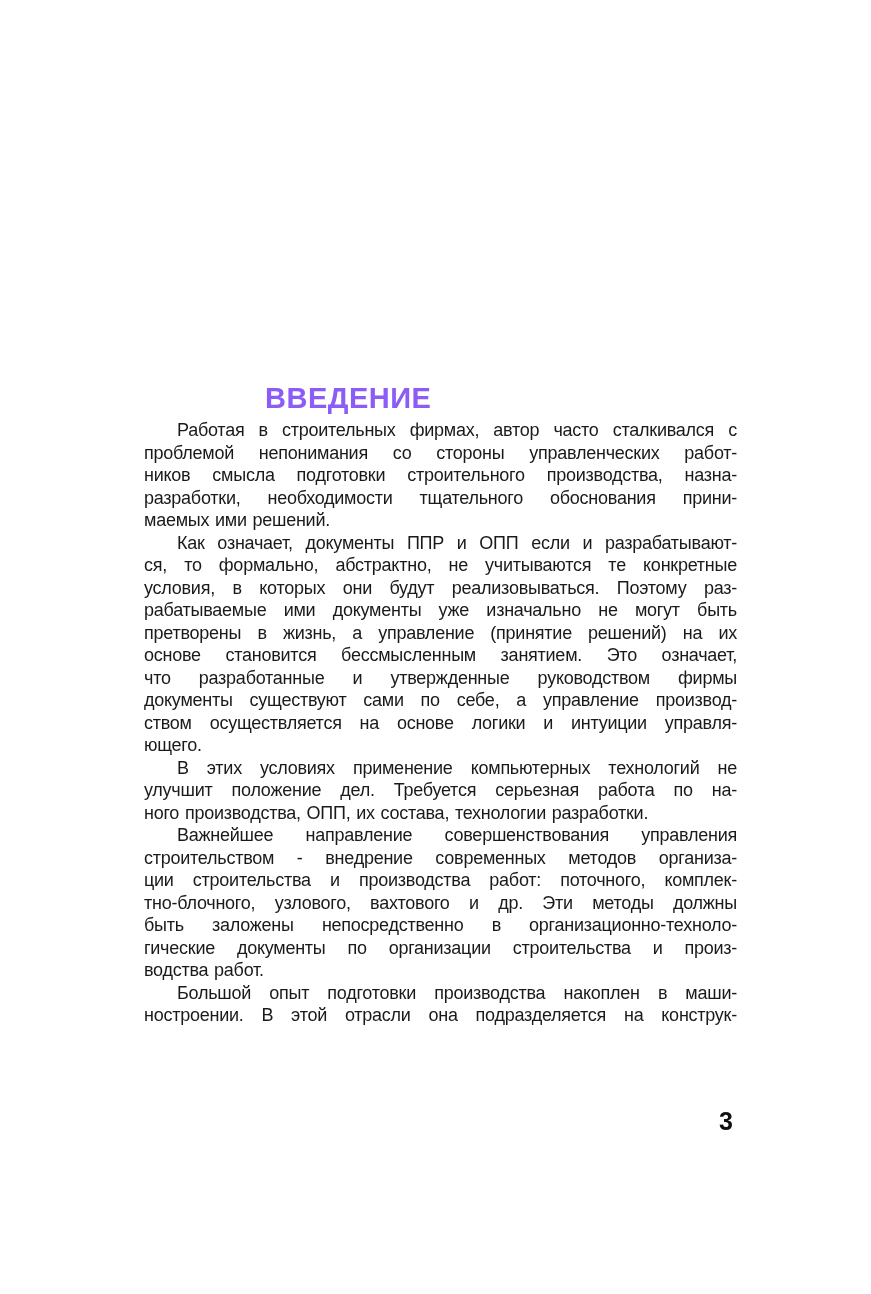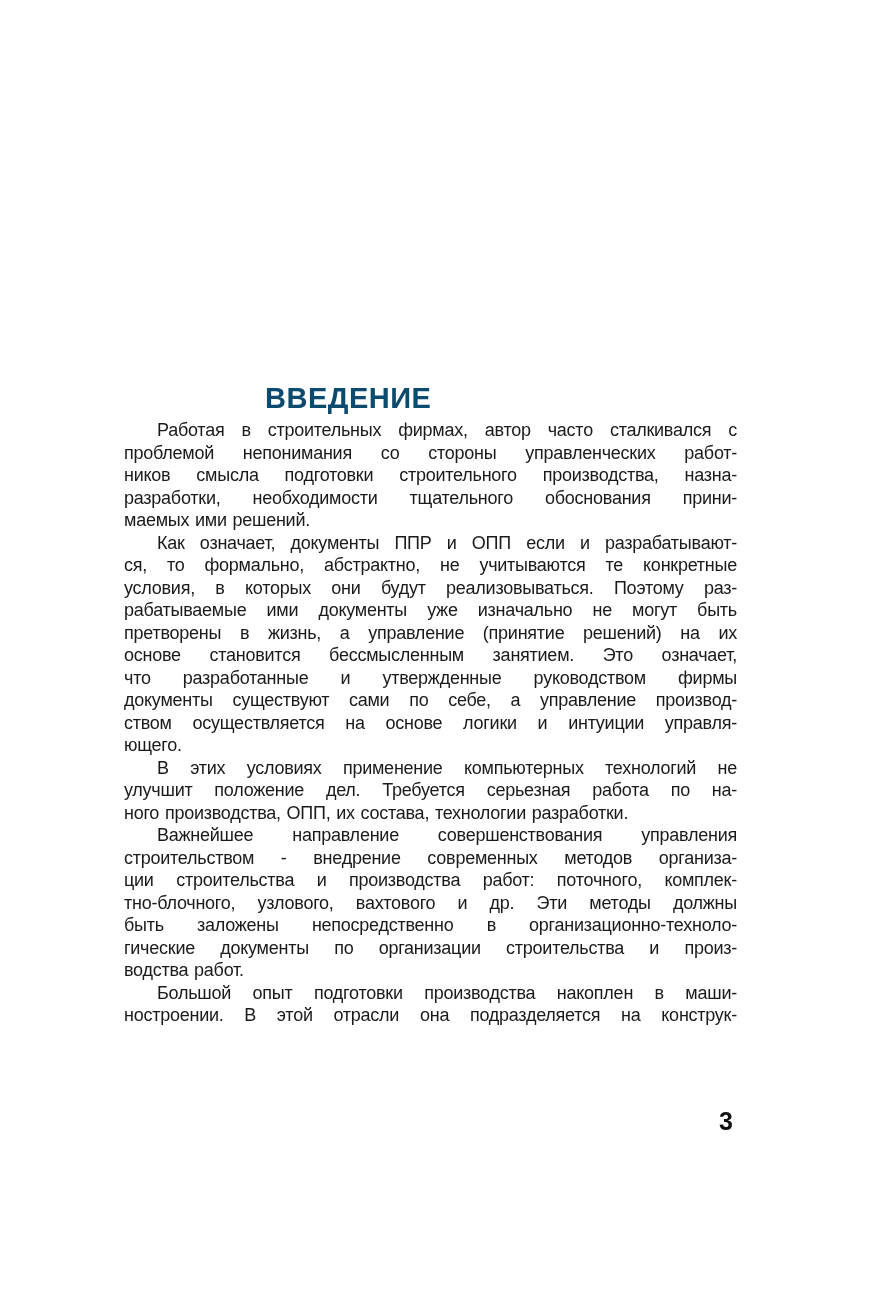--- a/index.html
+++ b/index.html
@@ -16,21 +16,21 @@
     color: #1a1a1a;
     overflow: hidden;
   }
   .chapter-title {
     position: absolute;
     left: 265px;
     top: 363px;
     font-size: 29px;
     font-weight: bold;
     letter-spacing: 0.5px;
-    color: #0c4a6e;
+    color: #8b5cf6;
     white-space: nowrap;
   }
   .text-column {
     position: absolute;
     left: 124px;
     top: 419px;
     width: 613px;
   }
   .paragraph {
     margin: 0;
@@ -39,20 +39,21 @@
   .para-line {
     font-size: 18px;
     line-height: 22.5px;
     letter-spacing: -0.25px;
     word-spacing: 1px;
     text-align: justify;
     text-align-last: justify;
     white-space: normal;
     overflow: hidden;
     height: 22.5px;
+    margin-left: 20px;
   }
   .para-line.first-line {
     text-indent: 33px;
   }
   .para-line.last-line {
     text-align-last: left;
   }
   .folio {
     position: absolute;
     left: 124px;

